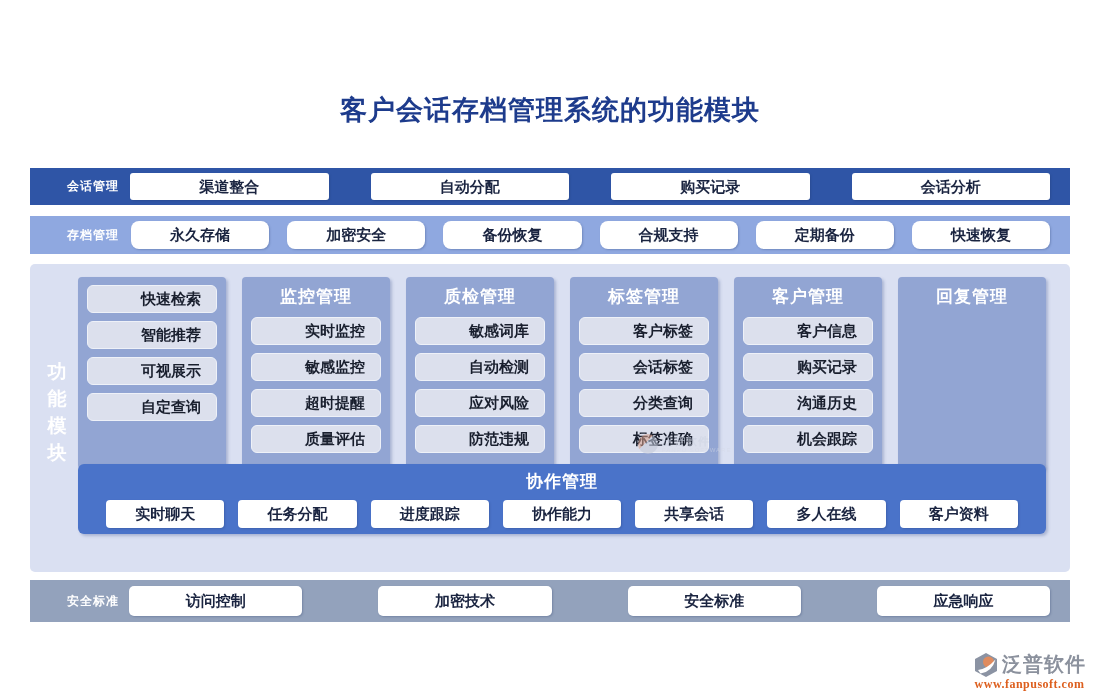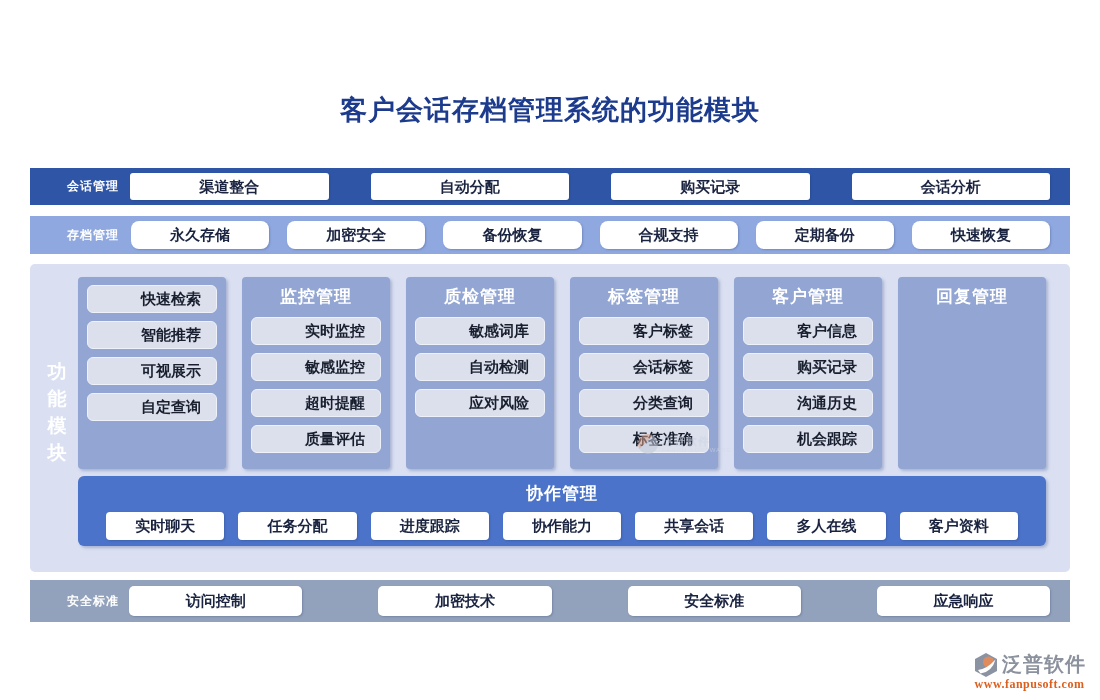--- a/index.html
+++ b/index.html
@@ -36,21 +36,21 @@
 
   .cols{position:absolute;left:48px;top:13px;width:968px;display:flex;gap:16px;}
   .col{flex:1;background:#92A5D3;border-radius:4px;padding:8px 9px 16px;
     box-shadow:2px 2px 3px rgba(60,80,140,.3);}
   .col-header{text-align:center;color:#ffffff;font-weight:bold;font-size:17px;
     line-height:24px;margin-bottom:8px;letter-spacing:1px;}
   .col-items{display:flex;flex-direction:column;gap:8px;}
   .col .pill{flex:none;height:26px;line-height:26px;border:1px solid #eef1f8;
     border-radius:6px;background:#DCE0ED;box-shadow:none;color:#191f2e;padding-left:38px;}
 
-  .collab{position:absolute;left:48px;top:212px;width:968px;height:70px;
+  .collab{position:absolute;left:48px;top:200px;width:968px;height:70px;
     background:#4A73C9;border-radius:6px;box-shadow:2px 2px 3px rgba(60,80,140,.3);}
   .collab-header{text-align:center;color:#ffffff;font-weight:bold;font-size:17px;
     margin-top:6px;letter-spacing:1px;}
   .collab-items{display:flex;gap:14px;margin:7px 28px 0;}
   .collab .pill{height:28px;line-height:28px;border-radius:4px;}
 
   .watermark{position:absolute;left:608px;top:170px;display:flex;align-items:center;
     gap:4px;opacity:.55;pointer-events:none;}
   .wm-icon{width:20px;height:20px;border-radius:50%;
     background:linear-gradient(135deg,#d8a08a 42%,#c3c9d8 42%);}
@@ -113,20 +113,21 @@
             <span class="pill">超时提醒</span>
             <span class="pill">质量评估</span>
           </div>
       </div>
       <div class="col">
         <div class="col-header">质检管理</div>
         <div class="col-items">
             <span class="pill">敏感词库</span>
             <span class="pill">自动检测</span>
             <span class="pill">应对风险</span>
+            <span class="pill">防范违规</span>
           </div>
       </div>
       <div class="col">
         <div class="col-header">标签管理</div>
         <div class="col-items">
             <span class="pill">客户标签</span>
             <span class="pill">会话标签</span>
             <span class="pill">分类查询</span>
             <span class="pill">标签准确</span>
           </div>

